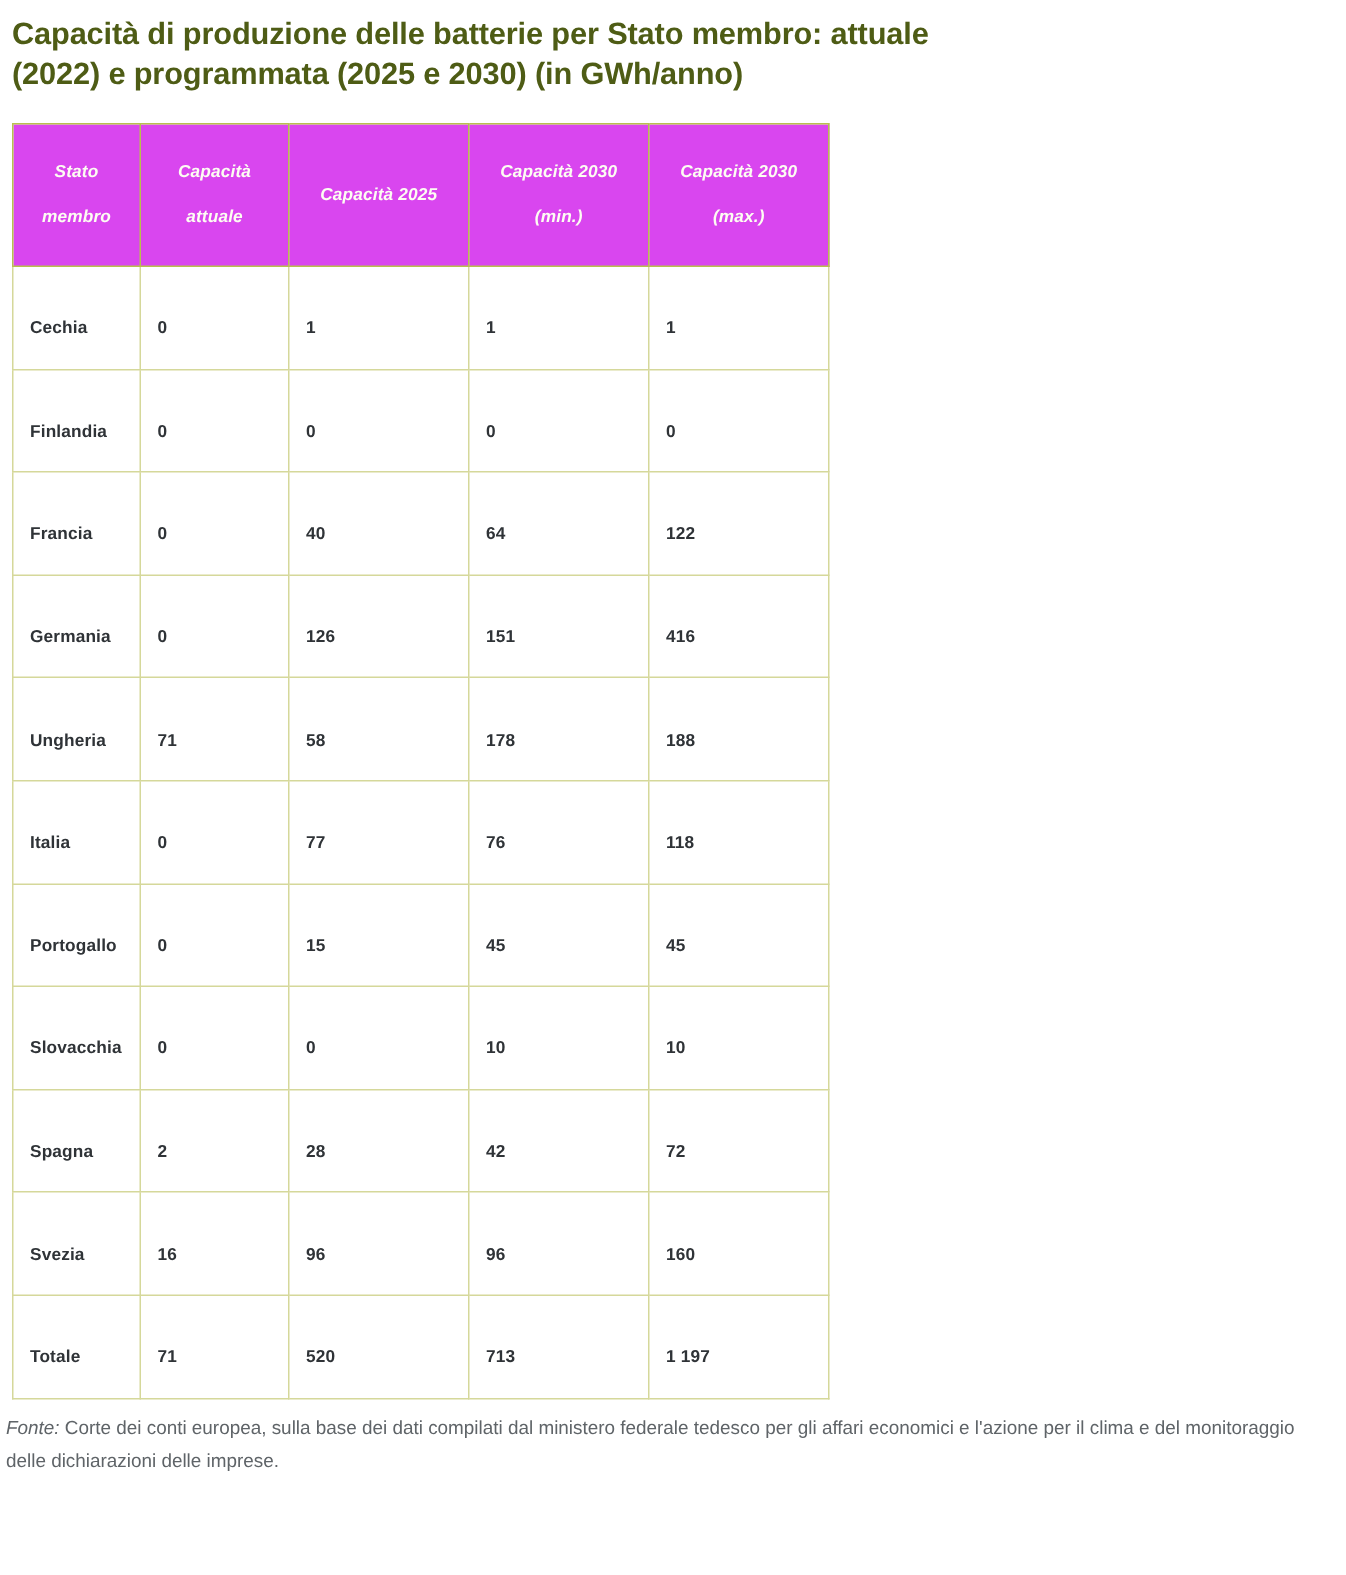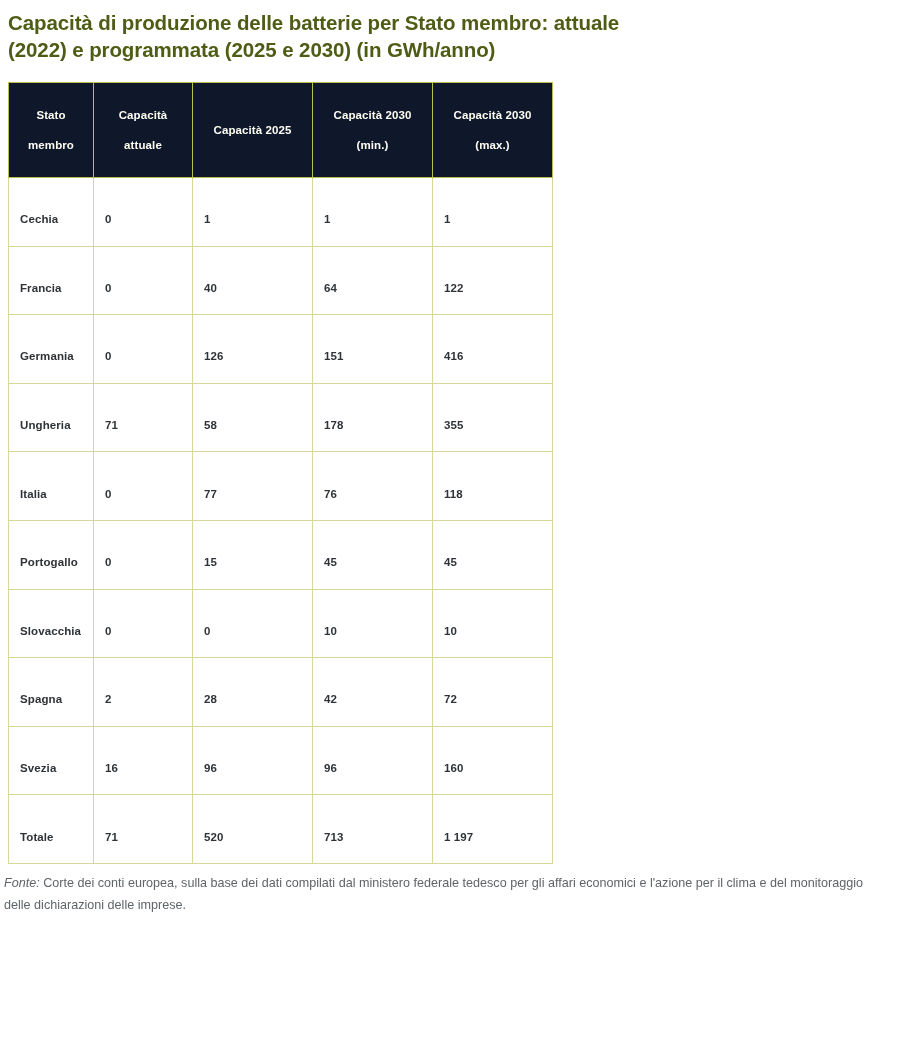--- a/index.html
+++ b/index.html
@@ -46,32 +46,33 @@
     background: #ffffff;
   }
 
   table.capacity-table col.c0 { width: 85px; }
   table.capacity-table col.c1 { width: 99px; }
   table.capacity-table col.c2 { width: 120px; }
   table.capacity-table col.c3 { width: 120px; }
   table.capacity-table col.c4 { width: 120px; }
 
   table.capacity-table thead th {
-    background: #0f172a;
+    background: #d946ef;
     color: #fdfdf2;
     font-size: 11.5px;
     font-weight: bold;
     text-align: center;
     vertical-align: middle;
     height: 95px;
     padding: 0 6px;
     line-height: 30px;
     border: 1px solid #b8bf4e;
     box-sizing: border-box;
     letter-spacing: 0.1px;
+    font-style: italic;
   }
 
   table.capacity-table thead th .hdr-line {
     display: block;
   }
 
   table.capacity-table tbody td {
     height: 68.6px;
     border: 1px solid #d5d89a;
     box-sizing: border-box;
@@ -148,39 +149,46 @@
       </thead>
       <tbody>
         <tr>
           <td class="state-cell">Cechia</td>
           <td>0</td>
           <td>1</td>
           <td>1</td>
           <td>1</td>
         </tr>
         <tr>
+          <td class="state-cell">Finlandia</td>
+          <td>0</td>
+          <td>0</td>
+          <td>0</td>
+          <td>0</td>
+        </tr>
+        <tr>
           <td class="state-cell">Francia</td>
           <td>0</td>
           <td>40</td>
           <td>64</td>
           <td>122</td>
         </tr>
         <tr>
           <td class="state-cell">Germania</td>
           <td>0</td>
           <td>126</td>
           <td>151</td>
           <td>416</td>
         </tr>
         <tr>
           <td class="state-cell">Ungheria</td>
           <td>71</td>
           <td>58</td>
           <td>178</td>
-          <td>355</td>
+          <td>188</td>
         </tr>
         <tr>
           <td class="state-cell">Italia</td>
           <td>0</td>
           <td>77</td>
           <td>76</td>
           <td>118</td>
         </tr>
         <tr>
           <td class="state-cell">Portogallo</td>

